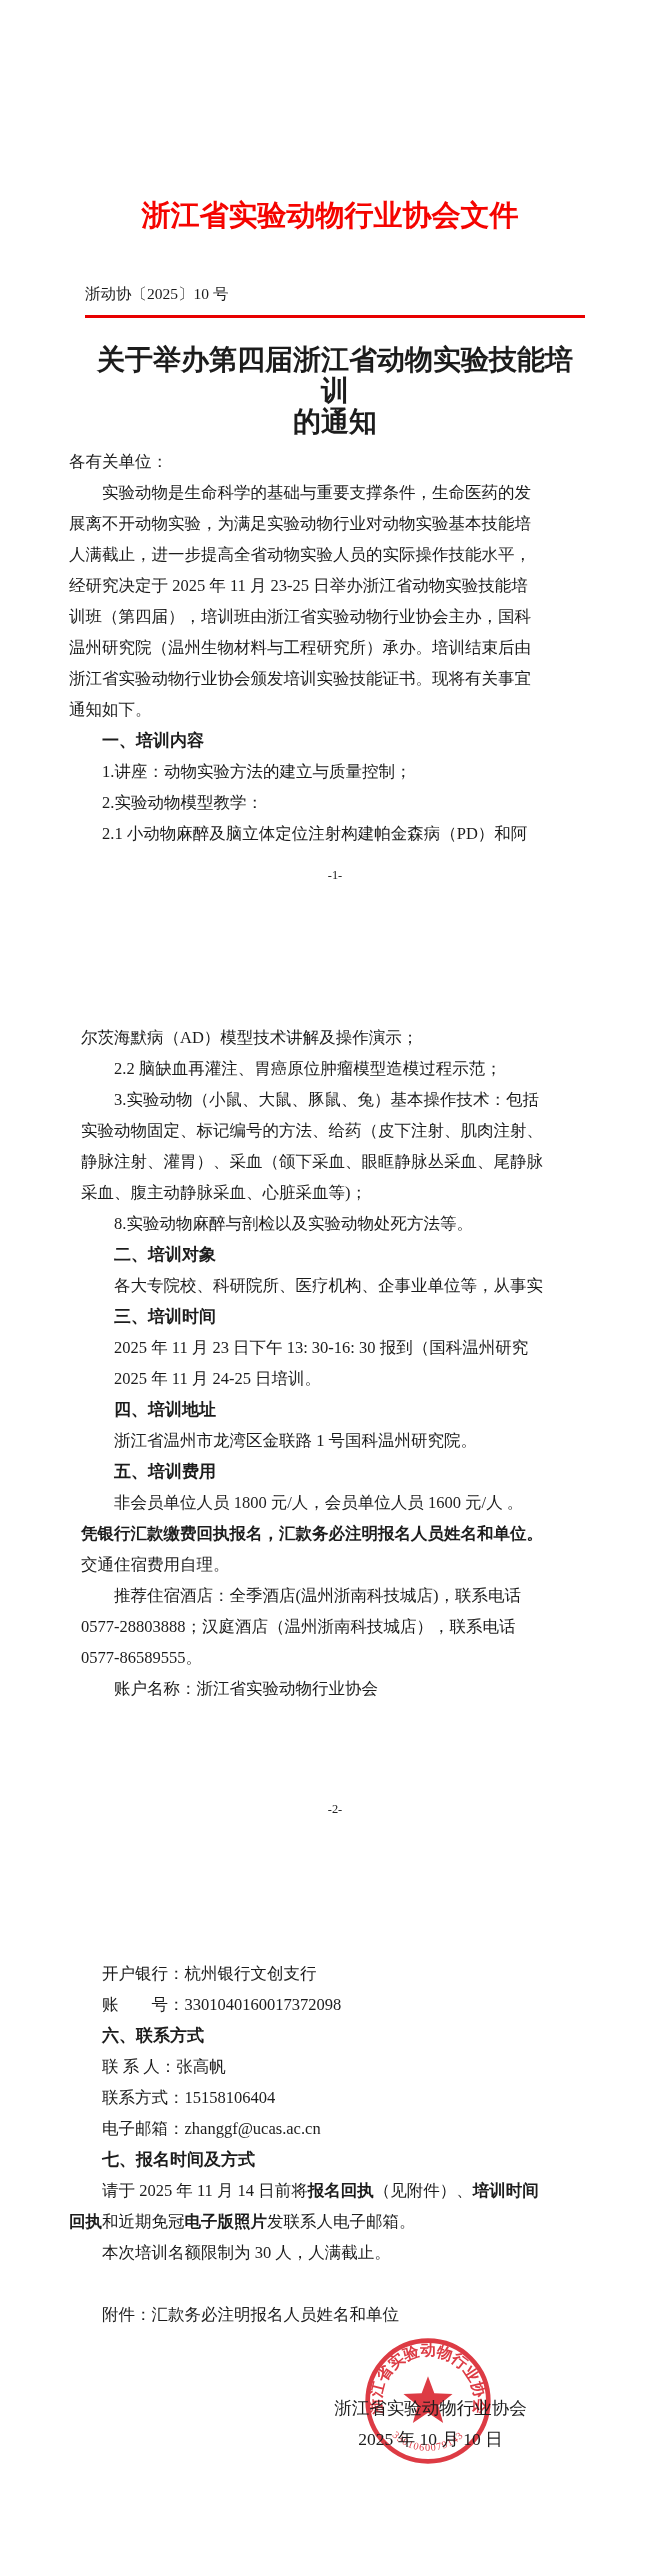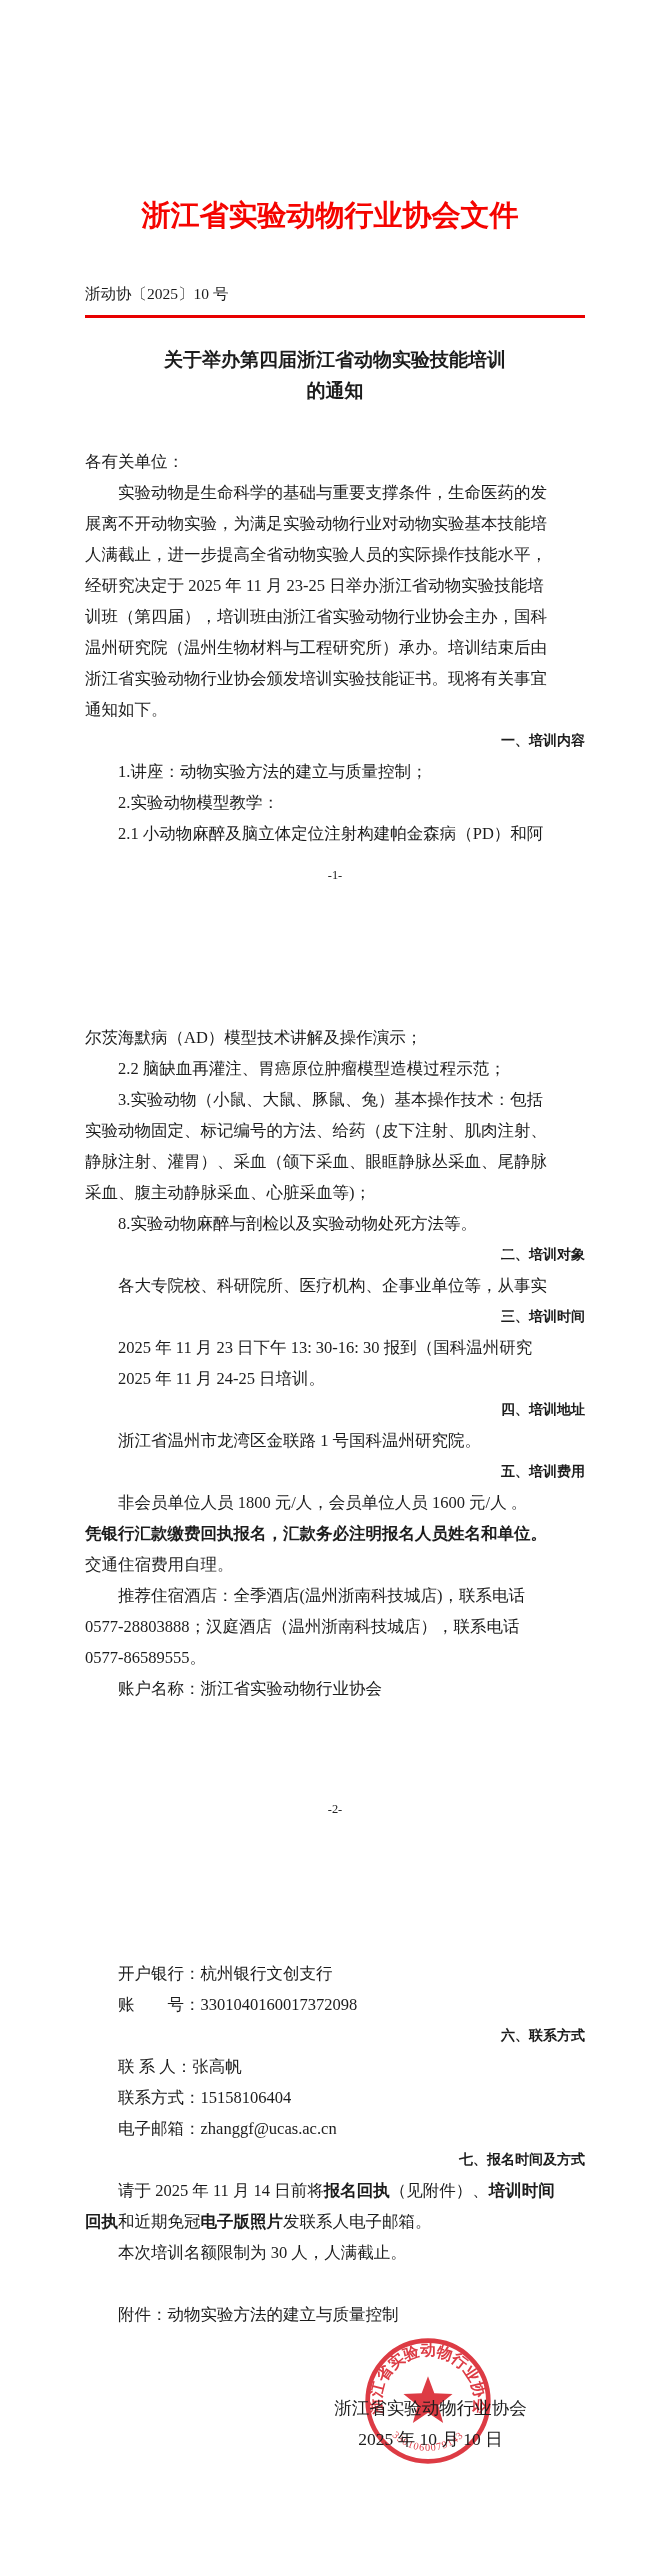--- a/index.html
+++ b/index.html
@@ -6,26 +6,26 @@
   .canvas{position:relative;width:659px;height:2798px;background:#fff;overflow:hidden;
           font-family:"Liberation Serif","DejaVu Serif",serif;color:var(--text,#1c1c1c);}
   .org-title{position:absolute;top:200px;left:70px;width:520px;text-align:center;
              font-size:29px;font-weight:700;line-height:1.05;white-space:nowrap;
              color:var(--title_red,#f50400);font-family:"DejaVu Serif","Liberation Serif",serif;}
   .doc-number{position:absolute;top:284px;left:85px;width:500px;text-align:left;
               font-size:15.5px;line-height:1.3;}
   .red-rule{position:absolute;top:315px;left:85px;width:500px;height:2.6px;
             background:var(--rule_red,#e80000);}
   .doc-title{position:absolute;top:344px;left:85px;width:500px;text-align:center;
-             font-size:19px;font-weight:700;line-height:31px;}
-  .page{position:absolute;left:85px;width:500px;font-size:16.5px;}
+             font-size:28px;font-weight:700;line-height:31px;}
+  .page{position:absolute;left:69px;width:500px;font-size:16.5px;}
   .page .line{height:31px;line-height:31px;white-space:nowrap;}
-  .page.p2 .line{height:31px;line-height:31px;}
+  .page.p2 .line{height:31px;line-height:31px;margin-left:12px;}
   .line.ind{padding-left:33px;}
-  .line.hd{font-family:"Liberation Sans","DejaVu Sans",sans-serif;font-weight:700;font-size:14px;text-align:right;}
+  .line.hd{font-family:"Liberation Sans","DejaVu Sans",sans-serif;font-weight:700;font-size:17px;}
   .b{font-weight:700;}
   .pagenum{position:absolute;left:85px;width:500px;text-align:center;font-size:12.4px;color:#222;}
   .signature{position:absolute;top:2393px;left:332px;width:197px;text-align:center;
              font-size:17.5px;line-height:31px;z-index:3;}
   .seal{position:absolute;left:362px;top:2335px;width:132px;height:132px;z-index:2;}
 </style>
 </head>
 <body>
 
 <div class="canvas">
@@ -86,21 +86,21 @@
       <div class="line ind"><span>账　　号：3301040160017372098</span></div>
       <div class="line ind hd"><span>六、联系方式</span></div>
       <div class="line ind"><span>联 系 人：张高帆</span></div>
       <div class="line ind"><span>联系方式：15158106404</span></div>
       <div class="line ind"><span>电子邮箱：zhanggf@ucas.ac.cn</span></div>
       <div class="line ind hd"><span>七、报名时间及方式</span></div>
       <div class="line ind"><span>请于 2025 年 11 月 14 日前将</span><span class="b">报名回执</span><span>（见附件）、</span><span class="b">培训时间</span></div>
       <div class="line"><span class="b">回执</span><span>和近期免冠</span><span class="b">电子版照片</span><span>发联系人电子邮箱。</span></div>
       <div class="line ind"><span>本次培训名额限制为 30 人，人满截止。</span></div>
       <div class="line"><span></span></div>
-      <div class="line ind"><span>附件：动物实验方法的建立与质量控制</span></div>
+      <div class="line ind"><span>附件：汇款务必注明报名人员姓名和单位</span></div>
     </div>
 
   <svg class="seal" viewBox="0 0 256 256">
     <circle cx="128" cy="128" r="117" fill="none" stroke="var(--seal_red,#dd3b44)" stroke-width="9"></circle>
     <path id="sealArcTop" d="M 41.6 159.1 A 91 91 0 1 1 214.4 159.1" fill="none"></path>
     <text font-size="30" fill="var(--seal_red,#dd3b44)" text-anchor="middle" font-weight="700">
       <textPath href="#sealArcTop" startOffset="50%">浙江省实验动物行业协会</textPath>
     </text>
     <polygon points="128,80 115.7,113 80.4,114.5 108,136.5 98.6,170.5 128,151 157.4,170.5 148,136.5 175.6,114.5 140.3,113" fill="var(--seal_red,#dd3b44)"></polygon>
     <path id="sealArcBottom" d="M 44 176.5 A 97 97 0 0 0 212 176.5" fill="none"></path>

